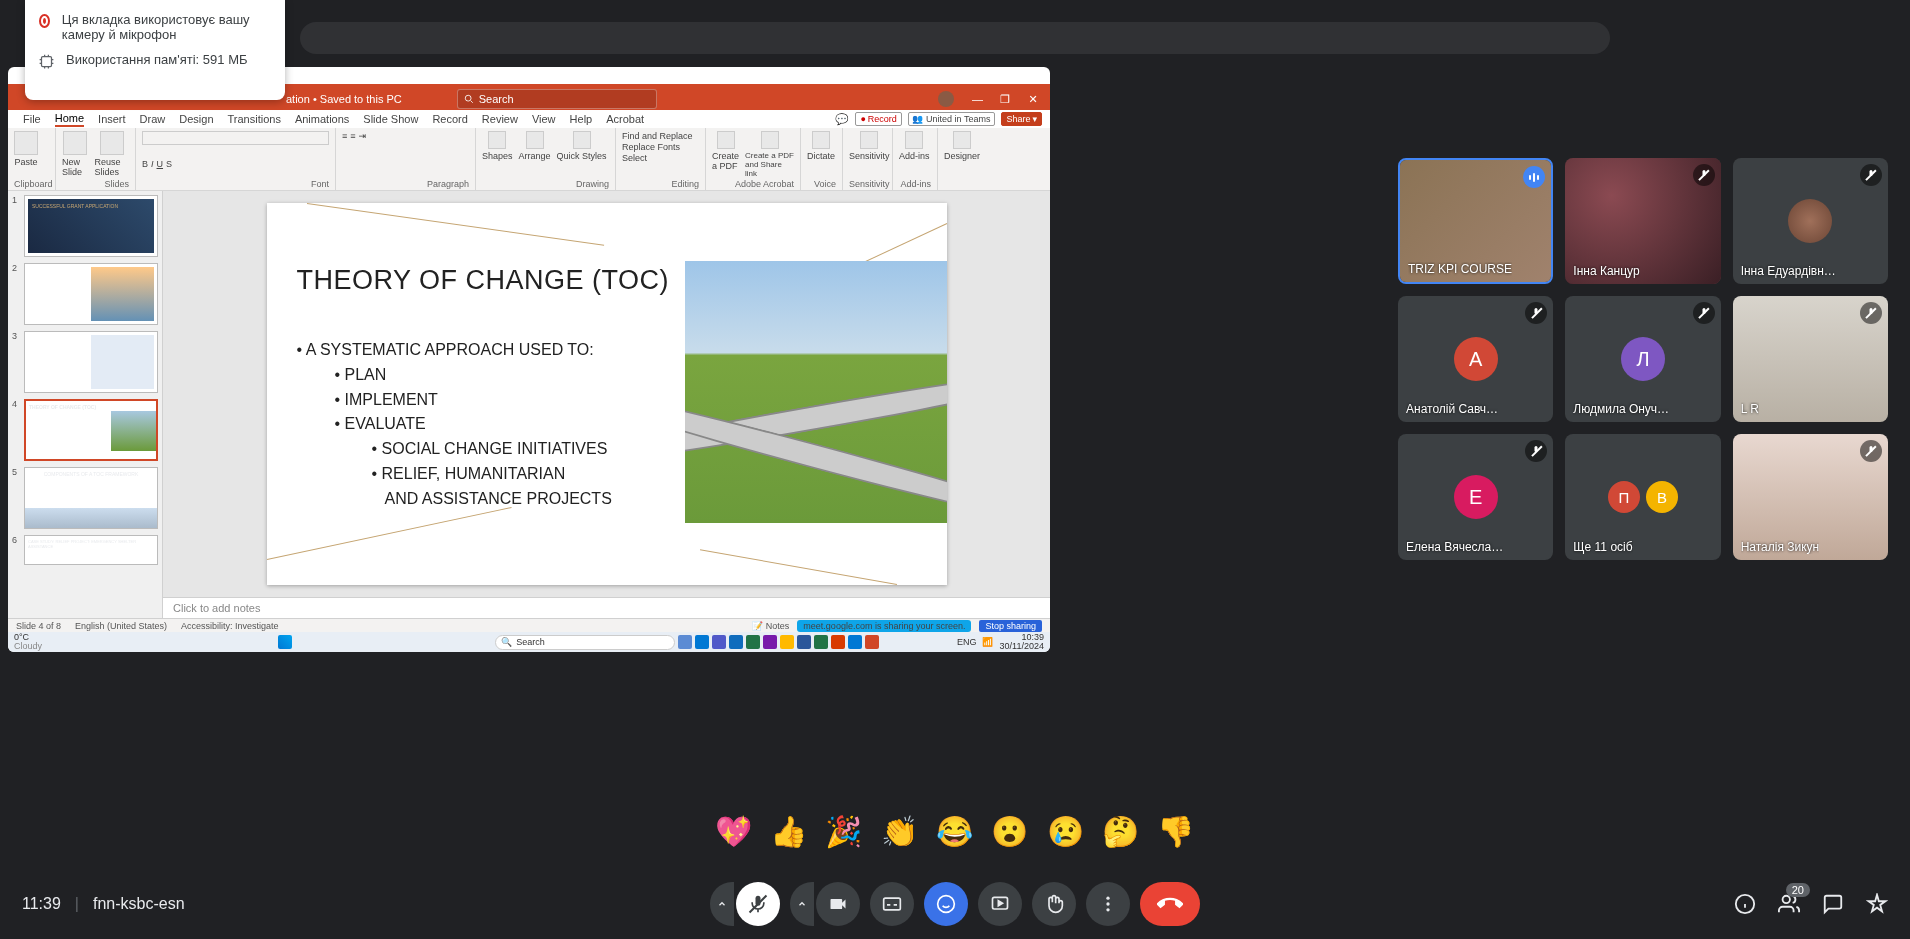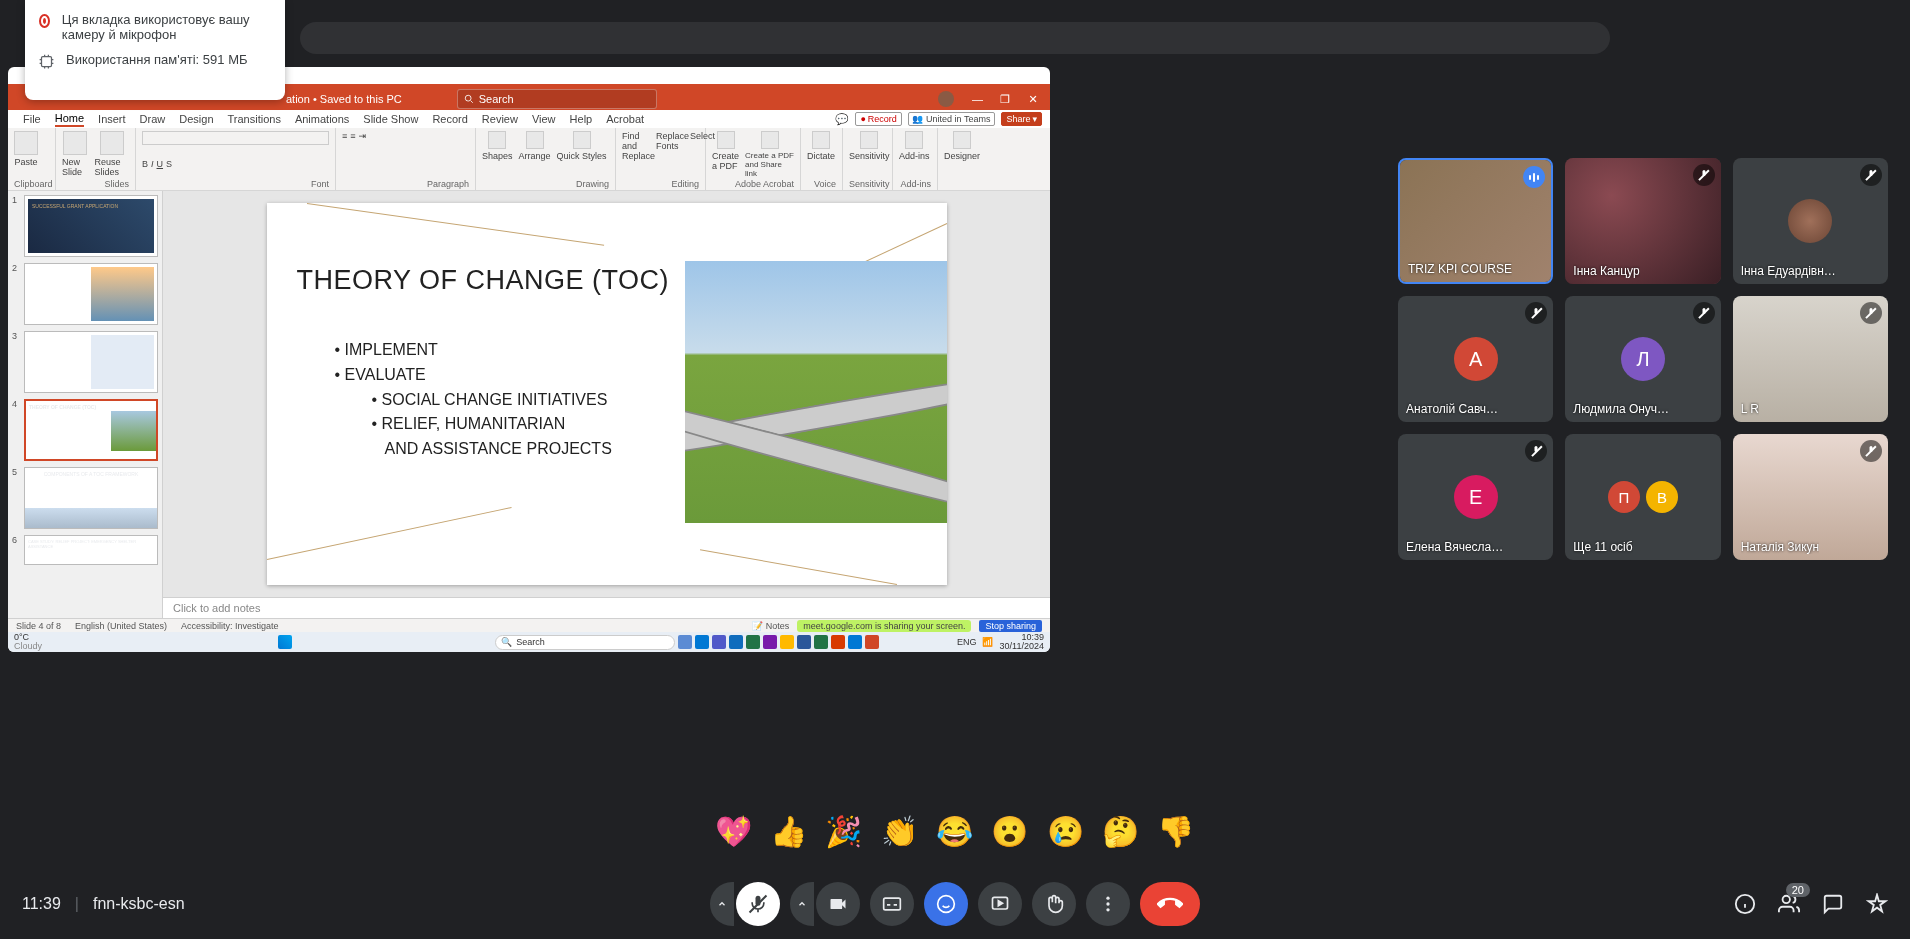--- a/index.html
+++ b/index.html
@@ -47,21 +47,21 @@
 .slide-body .b2::before{content:"• ";}
 .slide-body .b3{padding-left:75px}
 .slide-body .b3::before{content:"• ";}
 .slide-body .b3c{padding-left:88px}
 .slide-img{position:absolute;top:58px;right:0;width:262px;height:262px;background:linear-gradient(to bottom,#9ec5e8 0%,#c8dceb 35%,#7aa53f 36%,#6b9a3a 100%);overflow:hidden}
 .road{position:absolute;width:200%;height:25px;background:#ccc;border-top:2px solid #888;border-bottom:2px solid #888;border-radius:50%;top:55%;left:-50%;transform:rotate(-10deg)}
 .gold-line{position:absolute;background:#c5a572;height:1px}
 .notes{height:24px;background:#fff;border-top:1px solid #d0d0d0;padding:4px 10px;color:#888;font-size:11px}
 .pp-status{position:absolute;bottom:20px;left:0;right:0;height:14px;background:#f3f2f1;border-top:1px solid #d0d0d0;display:flex;align-items:center;font-size:9px;color:#555;padding:0 8px;gap:14px}
 .pp-status .right{margin-left:auto;display:flex;gap:8px;align-items:center}
-.sharing-msg{background:#bef264;border-radius:3px;padding:1px 6px;color:#444}
+.sharing-msg{background:#0ea5e9;border-radius:3px;padding:1px 6px;color:#444}
 .stop-share{background:#2962d9;color:#fff;padding:1px 6px;border-radius:2px}
 .taskbar{position:absolute;bottom:0;left:0;right:0;height:20px;background:#e8eef5;display:flex;align-items:center;font-size:9px;color:#333;padding:0 6px;gap:4px}
 .taskbar .weather{display:flex;flex-direction:column;line-height:1}
 .taskbar .win-search{width:180px;height:15px;background:#fff;border:1px solid #ccc;border-radius:8px;margin-left:200px;display:flex;align-items:center;padding:0 5px;gap:4px}
 .taskbar .tray{margin-left:auto;display:flex;gap:6px;align-items:center}
 .tb-icn{width:14px;height:14px;background:#5b8bd4;border-radius:2px}
 .tiles{position:absolute;top:158px;right:22px;width:490px;display:grid;grid-template-columns:repeat(3,1fr);gap:12px}
 .tile{height:126px;background:#3c4043;border-radius:8px;position:relative;display:flex;align-items:center;justify-content:center;overflow:hidden}
 .tile.speaking{border:2px solid #4285f4}
 .tile .name{position:absolute;bottom:6px;left:8px;font-size:12px;color:#fff;text-shadow:0 0 3px #000;white-space:nowrap;overflow:hidden;max-width:130px}
@@ -200,21 +200,21 @@
             <span>Arrange</span>
           </div>
         <div class="tool">
             <div class="tool-icn"></div>
             <span>Quick Styles</span>
           </div>
       </div>
       <div class="lbl">Drawing</div>
     </div>
     <div class="rgroup" style="width:90px">
-      <div class="tools" style="flex-direction:row;gap:1px;font-size:9px">
+      <div class="tools" style="flex-direction:column;gap:1px;font-size:9px">
         <span>Find and Replace</span>
         <span>Replace Fonts</span>
         <span>Select</span>
       </div>
       <div class="lbl">Editing</div>
     </div>
     <div class="rgroup" style="width:95px">
       <div class="tools">
         <div class="tool">
             <div class="tool-icn"></div>
@@ -311,20 +311,22 @@
     </div>
     <div class="canvas-area">
       <div class="canvas">
         <div class="slide">
           <div class="gold-line" style="top:0;left:40px;width:300px;transform:rotate(8deg);transform-origin:left"></div>
           <div class="gold-line" style="top:20px;right:0;width:120px;transform:rotate(-25deg);transform-origin:right"></div>
           <div class="gold-line" style="bottom:25px;left:0;width:250px;transform:rotate(-12deg);transform-origin:left"></div>
           <div class="gold-line" style="bottom:0;right:50px;width:200px;transform:rotate(10deg);transform-origin:right"></div>
           <div class="slide-title">THEORY OF CHANGE (TOC)</div>
           <div class="slide-body">
+            <div class="b1">A SYSTEMATIC APPROACH USED TO:</div>
+            <div class="b2">PLAN</div>
             <div class="b2">IMPLEMENT</div>
             <div class="b2">EVALUATE</div>
             <div class="b3">SOCIAL CHANGE INITIATIVES</div>
             <div class="b3">RELIEF, HUMANITARIAN</div>
             <div class="b3c">AND ASSISTANCE PROJECTS</div>
           </div>
           <div class="slide-img">
             <div class="road"></div>
             <div class="road" style="top:70%;transform:rotate(15deg)"></div>
           </div>

